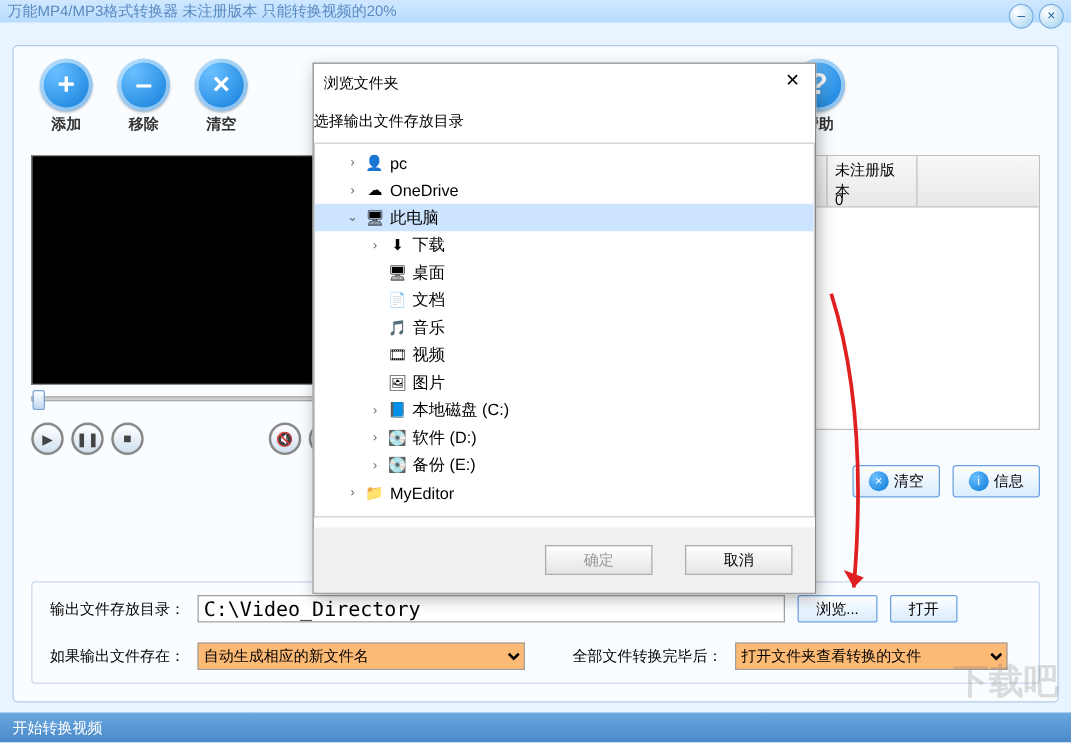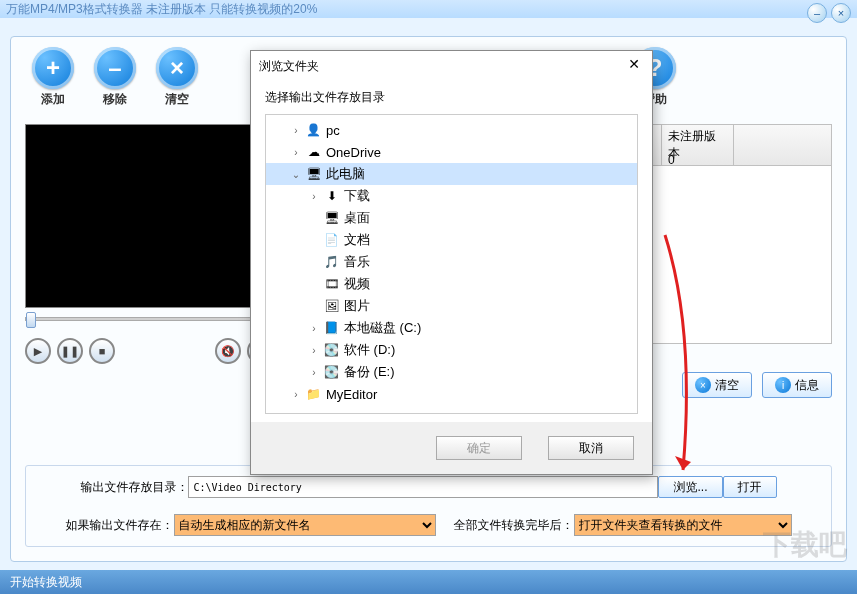--- a/index.html
+++ b/index.html
@@ -28,35 +28,35 @@
 .thead { display: flex; background: linear-gradient(#f8f8f8,#e8e8e8); border-bottom: 1px solid #c0c0c0; font-size: 12px; }
 .th { padding: 3px 6px; border-right: 1px solid #c0c0c0; }
 .tbody { font-size: 12px; }
 .cell-zero { position: absolute; left: 4px; top: 28px; font-size: 12px; }
 
 .btn-row { display: flex; gap: 10px; justify-content: flex-end; padding: 8px 14px 0; }
 .sbtn { height: 26px; padding: 0 12px; border: 1px solid #6aa0e0; border-radius: 3px; background: linear-gradient(#fff,#d8ecff); font-size: 12px; display: flex; align-items: center; gap: 4px; cursor: pointer; }
 .sbtn .ic { width: 16px; height: 16px; border-radius: 50%; background: radial-gradient(circle at 30% 30%,#6ac0ff,#0a78d8); display: flex; align-items: center; justify-content: center; color: #fff; font-size: 10px; }
 
 .opts { position: absolute; bottom: 14px; left: 14px; right: 14px; border: 1px solid #c8d8ec; border-radius: 3px; background: #fafdff; padding: 10px 14px; font-size: 12px; }
-.opt-row { display: flex; align-items: center; gap: 0; margin-bottom: 10px; justify-content: center; }
+.opt-row { display: flex; align-items: center; gap: 10px; margin-bottom: 10px; }
 .opt-row:last-child { margin-bottom: 0; margin-top: 16px; }
-.tinput { height: 22px; border: 1px solid #a0a0a0; padding: 0 4px; font-family: monospace; font-size: 10px; background: #fff; }
+.tinput { height: 22px; border: 1px solid #a0a0a0; padding: 0 4px; font-family: monospace; font-size: 16px; background: #fff; }
 .tselect { height: 22px; border: 1px solid #a0a0a0; font-size: 12px; background: #fdba74; }
 .minibtn { height: 22px; padding: 0 14px; border: 1px solid #6aa0e0; border-radius: 2px; background: linear-gradient(#fff,#d8ecff); font-size: 12px; cursor: pointer; }
 
 .statusbar { position: absolute; bottom: 0; left: 0; right: 0; height: 24px; background: linear-gradient(#6aa8e0,#4a88c8); color: #fff; font-size: 12px; display: flex; align-items: center; padding: 0 10px; }
 
 .watermark { position: absolute; right: 10px; bottom: 30px; font-size: 28px; color: rgba(120,120,120,.25); font-weight: bold; pointer-events: none; }
 
 
 .dialog { position: absolute; left: 250px; top: 50px; width: 403px; background: #fff; border: 1px solid #888; box-shadow: 2px 4px 12px rgba(0,0,0,.3); z-index: 100; }
 .dlg-title { height: 30px; display: flex; align-items: center; justify-content: space-between; padding: 0 8px; font-size: 12px; }
 .dlg-close { width: 20px; height: 20px; font-size: 14px; text-align: center; cursor: pointer; }
-.dlg-body { padding: 8px 14px; font-size: 12px; }
+.dlg-body { padding: 8px 0; font-size: 12px; }
 .dlg-instr { margin-bottom: 8px; }
 .tree { border: 1px solid #ccc; height: 300px; overflow: auto; padding: 4px 0; font-size: 13px; }
 .tree-item { height: 22px; display: flex; align-items: center; gap: 4px; padding-right: 6px; cursor: pointer; }
 .tree-item.sel { background: #cce4ff; }
 .expander { width: 12px; text-align: center; color: #666; font-size: 10px; }
 .ticon { width: 16px; height: 16px; display: flex; align-items: center; justify-content: center; font-size: 12px; }
 .dlg-btns { display: flex; justify-content: flex-end; gap: 26px; padding: 14px 18px; background: #f0f0f0; }
 .dlg-btn { width: 86px; height: 24px; border: 1px solid #aaa; background: linear-gradient(#fff,#e4e4e4); font-size: 12px; cursor: pointer; }
 .dlg-btn[disabled] { color: #999; }
 

